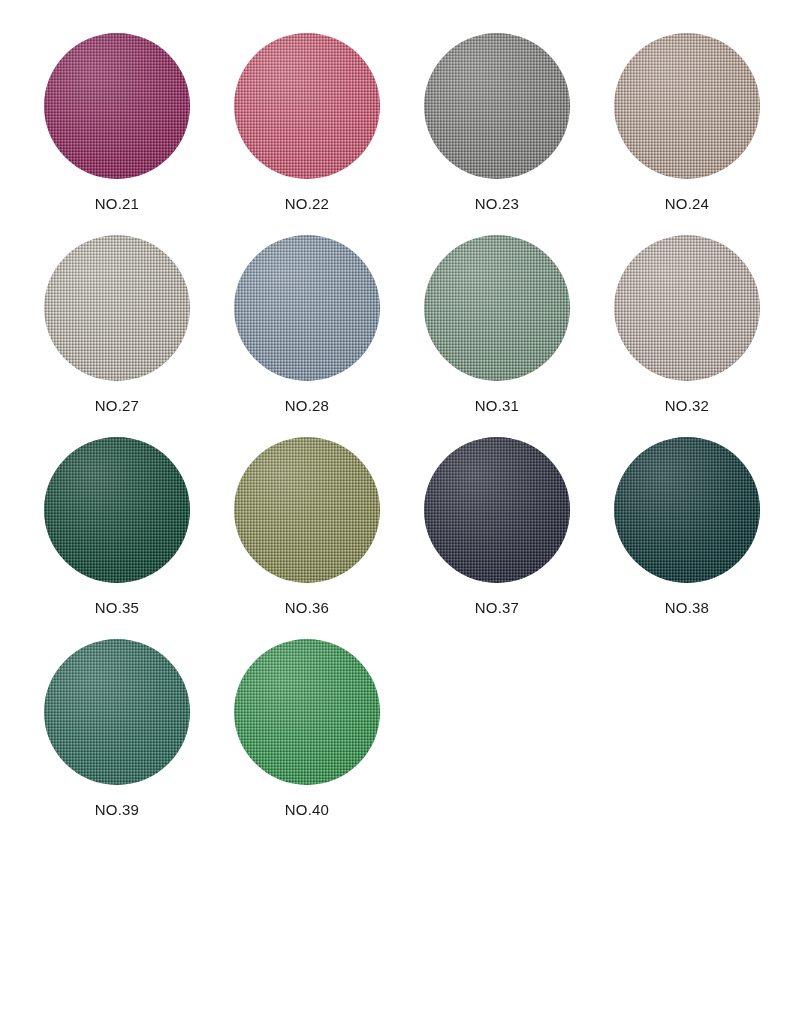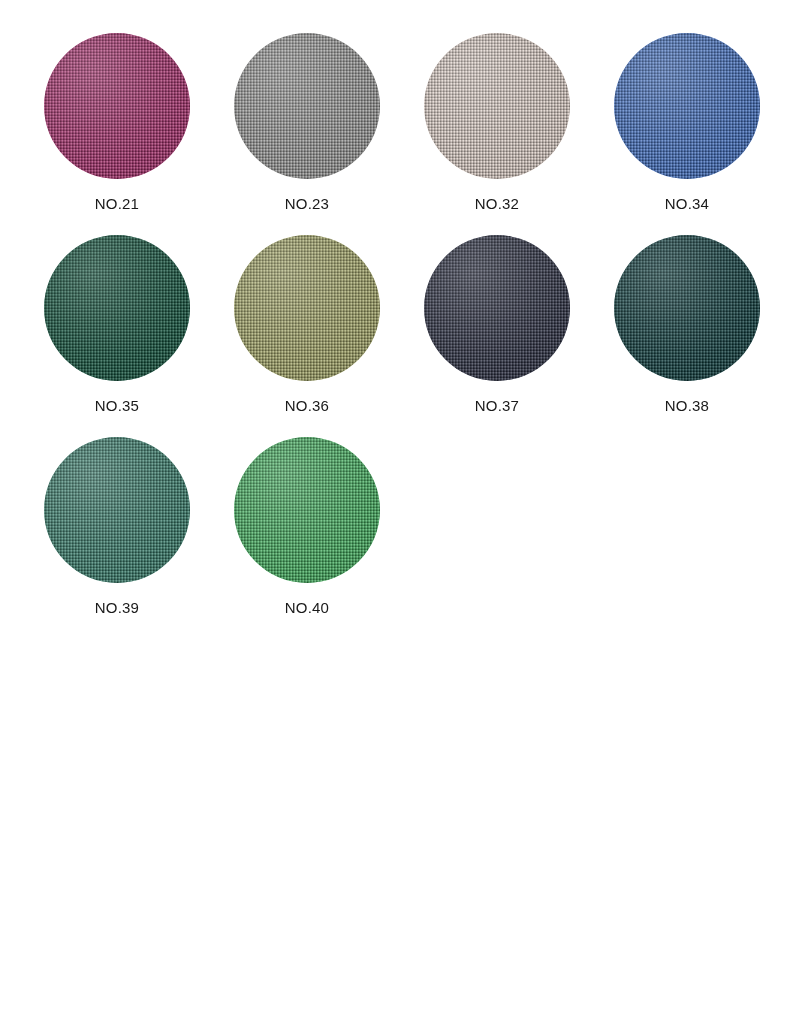--- a/index.html
+++ b/index.html
@@ -121,39 +121,67 @@
 <div id="swatch-sheet">
   <div class="swatch-grid">
       <div class="swatch-cell">
         <div class="swatch-disc" style="background-color: rgb(168, 49, 110);">
           <div class="texture"></div>
           <div class="edge-shade"></div>
         </div>
         <div class="swatch-label">NO.21</div>
       </div>
       <div class="swatch-cell">
+        <div class="swatch-disc" style="background-color: rgb(240, 112, 139);">
+          <div class="texture"></div>
+          <div class="edge-shade"></div>
+        </div>
+        <div class="swatch-label">NO.22</div>
+      </div>
+      <div class="swatch-cell">
         <div class="swatch-disc" style="background-color: rgb(155, 155, 154);">
           <div class="texture"></div>
           <div class="edge-shade"></div>
         </div>
         <div class="swatch-label">NO.23</div>
       </div>
       <div class="swatch-cell">
+        <div class="swatch-disc" style="background-color: rgb(216, 194, 180);">
+          <div class="texture"></div>
+          <div class="edge-shade"></div>
+        </div>
+        <div class="swatch-label">NO.24</div>
+      </div>
+      <div class="swatch-cell">
+        <div class="swatch-disc" style="background-color: rgb(222, 216, 205);">
+          <div class="texture"></div>
+          <div class="edge-shade"></div>
+        </div>
+        <div class="swatch-label">NO.27</div>
+      </div>
+      <div class="swatch-cell">
+        <div class="swatch-disc" style="background-color: rgb(159, 179, 198);">
+          <div class="texture"></div>
+          <div class="edge-shade"></div>
+        </div>
+        <div class="swatch-label">NO.28</div>
+      </div>
+      <div class="swatch-cell">
+        <div class="swatch-disc" style="background-color: rgb(147, 179, 158);">
+          <div class="texture"></div>
+          <div class="edge-shade"></div>
+        </div>
+        <div class="swatch-label">NO.31</div>
+      </div>
+      <div class="swatch-cell">
         <div class="swatch-disc" style="background-color: rgb(222, 208, 200);">
           <div class="texture"></div>
           <div class="edge-shade"></div>
         </div>
         <div class="swatch-label">NO.32</div>
-      </div>
-      <div class="swatch-cell">
-        <div class="swatch-disc" style="background-color: rgb(67, 112, 192);">
-          <div class="texture"></div>
-          <div class="edge-shade"></div>
-        </div>
-        <div class="swatch-label">NO.34</div>
       </div>
       <div class="swatch-cell">
         <div class="swatch-disc" style="background-color: rgb(20, 85, 63);">
           <div class="texture"></div>
           <div class="edge-shade"></div>
         </div>
         <div class="swatch-label">NO.35</div>
       </div>
       <div class="swatch-cell">
         <div class="swatch-disc" style="background-color: rgb(165, 168, 106);">

